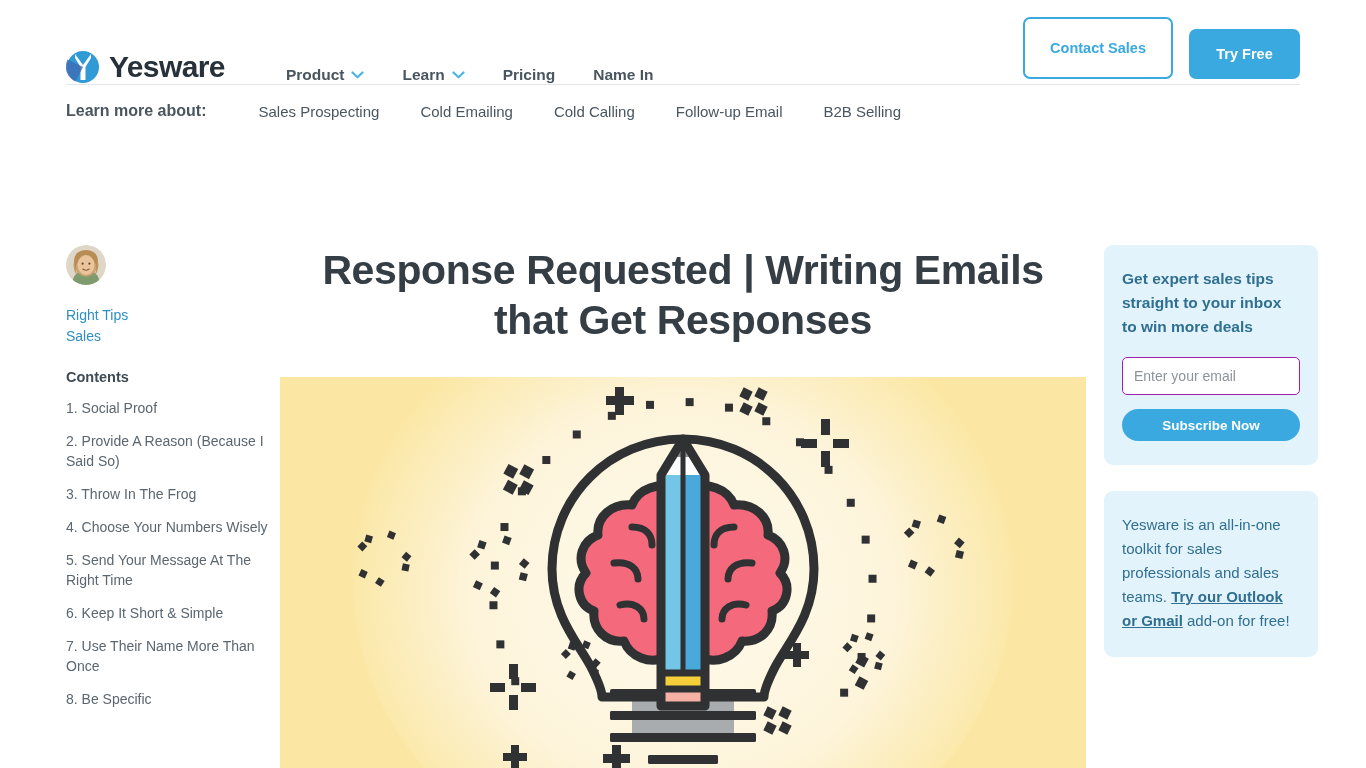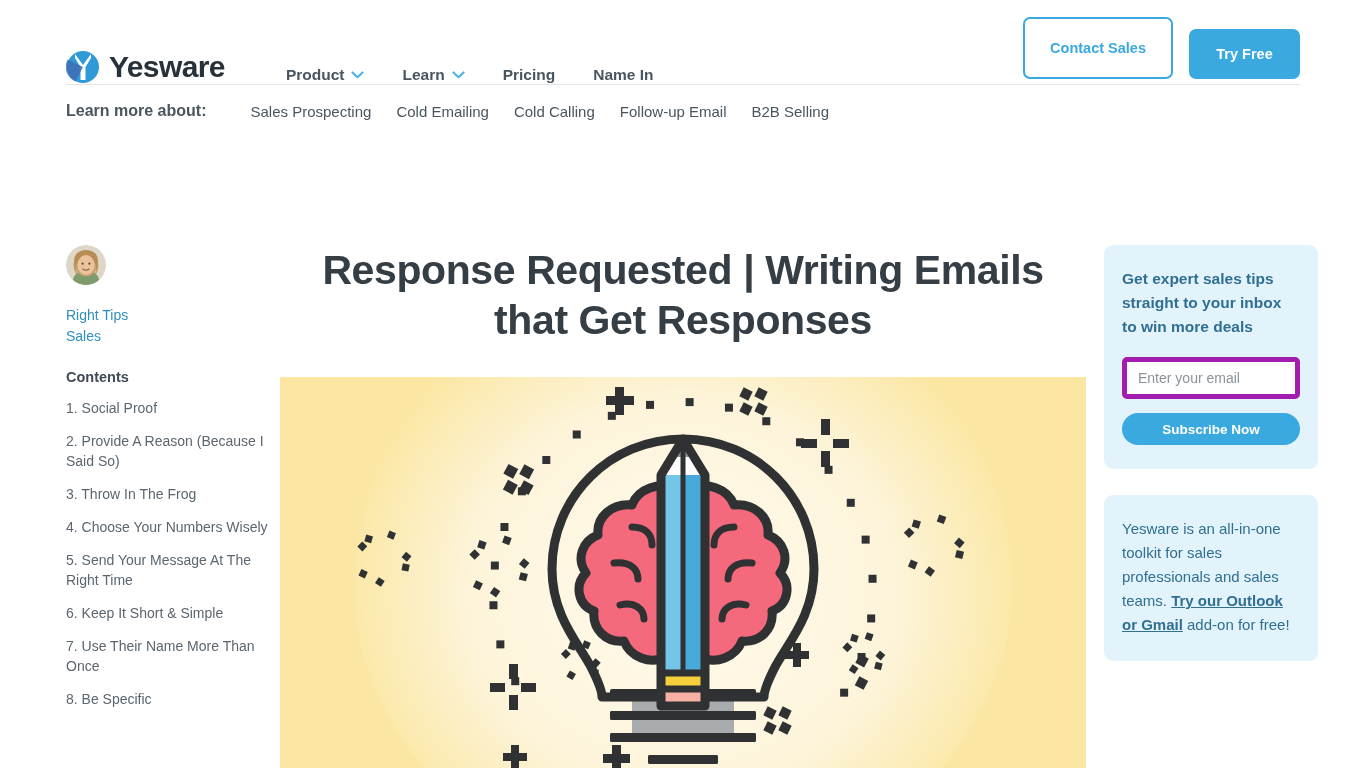--- a/index.html
+++ b/index.html
@@ -56,21 +56,21 @@
     margin: 0 66px; border-top: 1px solid #e4e7ea;
   }
   .subnav {
     height: 52px; display: flex; align-items: center;
     padding: 0 66px;
   }
   .subnav-label {
     font-size: 16px; font-weight: bold; color: #4a565f;
     margin-right: 44px; white-space: nowrap;
   }
-  .subnav-links { display: flex; align-items: center; gap: 25px; }
+  .subnav-links { display: flex; align-items: center; gap: 41px; margin-left: 8px; }
   .subnav-link {
     font-size: 15px; color: #4a565f; cursor: pointer;
     white-space: nowrap;
   }
 
   
   .page { display: flex; padding: 0 66px; margin-top: 108px; }
   .col-left { width: 214px; flex: none; }
   .col-main { width: 806px; flex: none; }
   .col-right { width: 214px; flex: none; margin-left: 18px; }
@@ -114,21 +114,21 @@
     background: #e3f3fb; border-radius: 9px;
     padding: 22px 18px 24px 18px;
   }
   .card + .card { margin-top: 26px; }
   .card-head {
     font-size: 15.5px; line-height: 24px;
     font-weight: bold; color: #2f6f92;
   }
   .email-input {
     margin-top: 18px; width: 100%; height: 38px;
-    border: 5px solid #a21caf; border-radius: 5px;
+    border: 1px solid #a21caf; border-radius: 5px;
     background: #fff; padding: 16px 11px;
     font-size: 14px; color: #3f4a54;
     font-family: "Liberation Sans", sans-serif;
   }
   .email-input::placeholder { color: #8b949b; }
   .subscribe {
     margin-top: 14px; width: 100%; height: 32px;
     border: none; border-radius: 17px;
     background: #3aa9e0; color: #fff;
     font-size: 13.5px; font-weight: bold; cursor: pointer;

